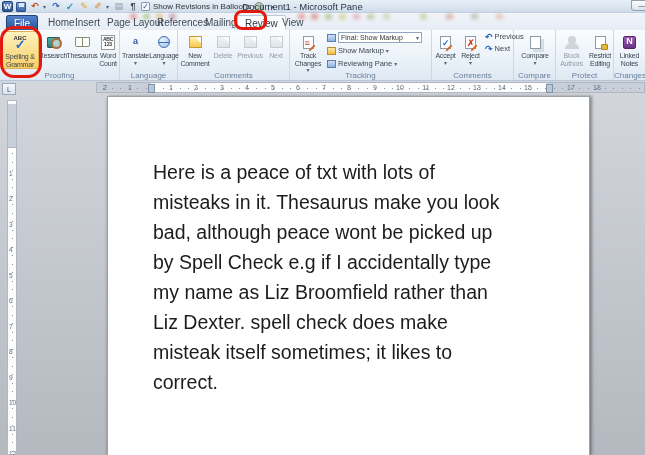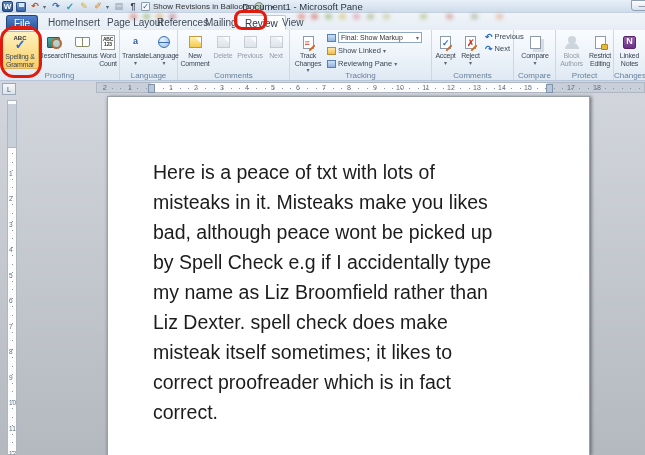--- a/index.html
+++ b/index.html
@@ -288,21 +288,21 @@
             </span>
           <span class="combob">
             <span>Final: Show Markup</span>
             <span class="dda">▾</span>
           </span>
         </div>
         <div class="trow">
           <span class="ic-sm">
               <span class="tic"></span>
             </span>
-          <span>Show Linked</span>
+          <span>Show Markup</span>
           <span class="dda">▾</span>
         </div>
         <div class="trow">
           <span class="ic-sm">
               <span class="tic b"></span>
             </span>
           <span>Reviewing Pane</span>
           <span class="dda">▾</span>
         </div>
       </div>
@@ -533,25 +533,24 @@
     <span class="vnum" style="top: 250px;">8</span>
     <span class="vnum" style="top: 276px;">9</span>
     <span class="vnum" style="top: 301px;">10</span>
     <span class="vnum" style="top: 327px;">11</span>
     <span class="vnum" style="top: 352px;">12</span>
   </div>
 
 <div class="page">
   <div class="textblock">
     <div class="tline">Here is a peace of txt with lots of</div>
-    <div class="tline">misteaks in it. Misteaks make you likes</div>
+    <div class="tline">misteaks in it. Thesaurus make you look</div>
     <div class="tline">bad, although peace wont be picked up</div>
     <div class="tline">by Spell Check e.g if I accidentally type</div>
     <div class="tline">my name as Liz Broomfield rather than</div>
     <div class="tline">Liz Dexter. spell check does make</div>
     <div class="tline">misteak itself sometimes; it likes to</div>
-    <div class="tline">correct proofreader which is in fact</div>
     <div class="tline">correct.</div>
   </div>
 </div>
 
 <div class="ring ring-review"></div>
 <div class="ring ring-spell"></div>
 
 </body></html>

